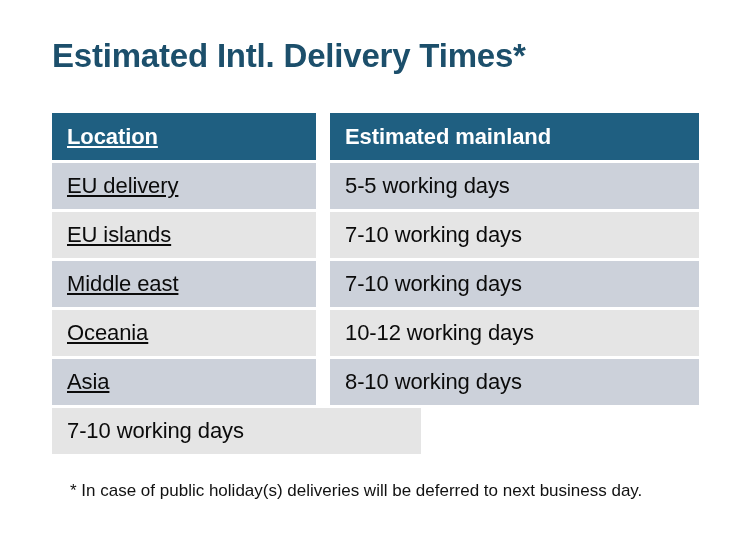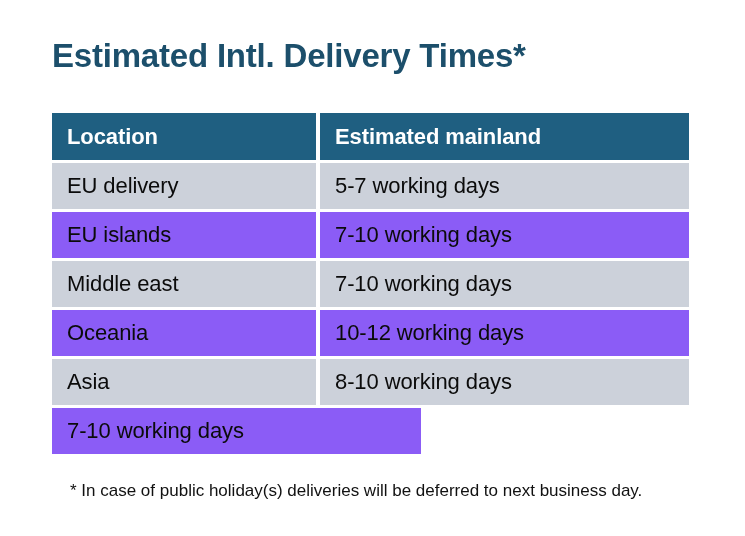--- a/index.html
+++ b/index.html
@@ -58,22 +58,23 @@
     box-sizing: border-box;
     display: flex;
     align-items: center;
     padding-left: 15px;
     overflow: hidden;
     white-space: nowrap;
   }
 
   .col-location {
     width: 264px;
-    margin-right: 4px;
+    margin-right: 14px;
     flex: 0 0 264px;
+    text-decoration: underline;
   }
   .col-delivery {
     width: 369px;
     flex: 0 0 369px;
   }
 
   
   .header-row .cell {
     height: 47px;
     background: #1f5f81;
@@ -88,21 +89,21 @@
     height: 46px;
     color: #0b0b0b;
     font-size: 22px;
     font-weight: normal;
     letter-spacing: -0.1px;
   }
   .body-row.band-dark .cell {
     background: #ccd1da;
   }
   .body-row.band-light .cell {
-    background: #8b5cf6;
+    background: #e5e5e5;
   }
 
   
   .footnote {
     position: absolute;
     left: 70px;
     top: 481px;
     font-size: 17px;
     color: #111111;
     white-space: nowrap;
@@ -118,21 +119,21 @@
 
   <div class="delivery-table">
 
     <div class="trow header-row">
       <div class="cell col-location">Location</div>
       <div class="cell col-delivery">Estimated mainland</div>
     </div>
 
     <div class="trow body-row band-dark">
       <div class="cell col-location">EU delivery</div>
-      <div class="cell col-delivery">5-7 working days</div>
+      <div class="cell col-delivery">5-5 working days</div>
     </div>
 
     <div class="trow body-row band-light">
       <div class="cell col-location">EU islands</div>
       <div class="cell col-delivery">7-10 working days</div>
     </div>
 
     <div class="trow body-row band-dark">
       <div class="cell col-location">Middle east</div>
       <div class="cell col-delivery">7-10 working days</div>

